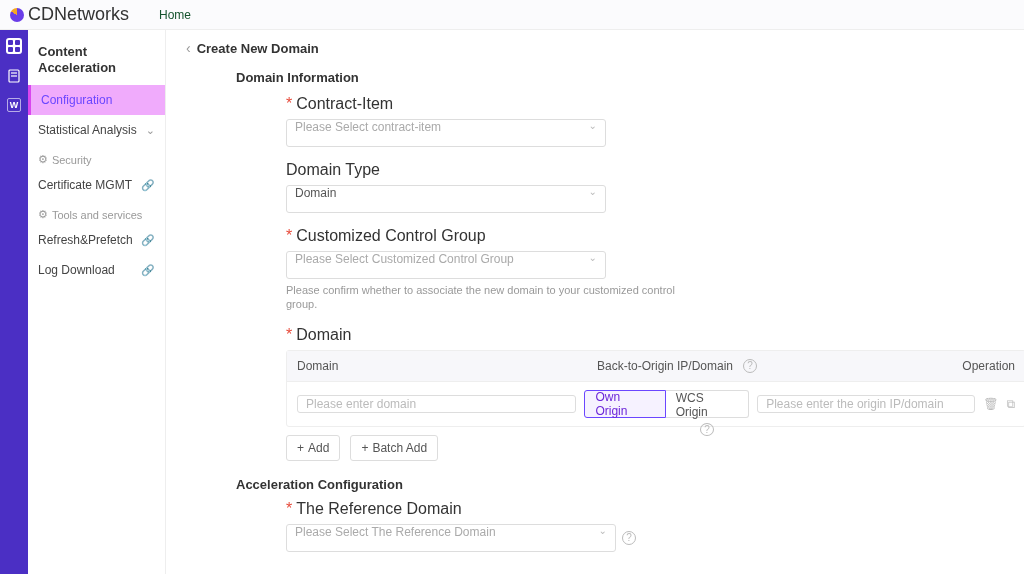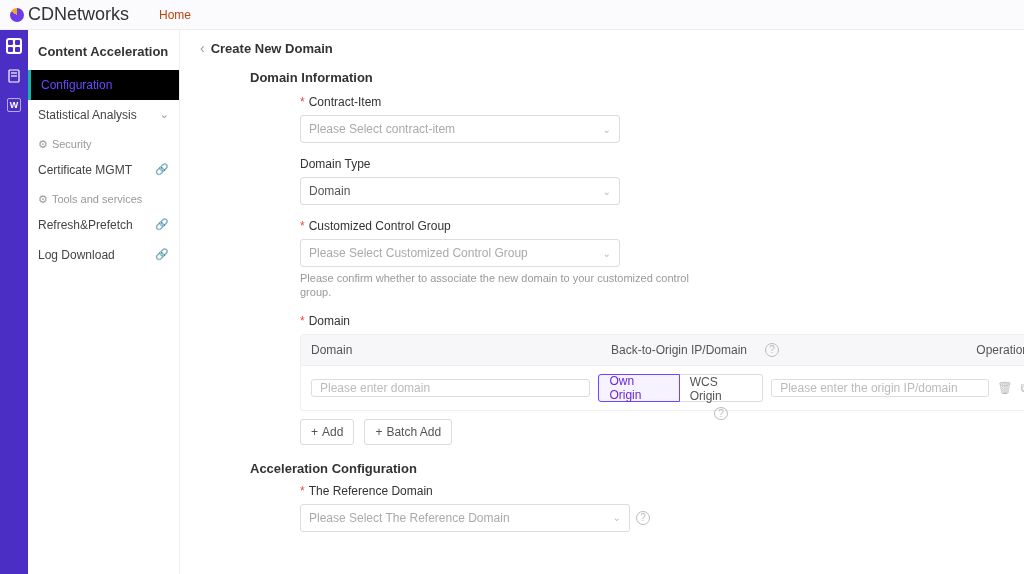--- a/index.html
+++ b/index.html
@@ -2,54 +2,54 @@
 <html><head>
 <meta charset="utf-8">
 <style>
   * { box-sizing: border-box; margin: 0; padding: 0; font-family: -apple-system, BlinkMacSystemFont, "Segoe UI", Helvetica, Arial, sans-serif; }
   body { background: #f4f4f8; width: 1024px; height: 574px; overflow: hidden; font-size: 12px; color: #333; }
 
   
   .topbar { height: 30px; display:flex; align-items:center; padding: 0 10px; background:#fbfbfd; border-bottom:1px solid #eee;}
   .logo { font-size: 18px; font-weight: 400; color:#333; display:flex; align-items:center; gap:4px;}
   .logo-circle { width:14px; height:14px; border-radius:50%; background: conic-gradient(#6a3de8 0 300deg, #f5a623 300deg 360deg);}
-  .top-link { margin-left: 30px; font-size:12px; color:#c2410c;}
+  .top-link { margin-left: 30px; font-size:12px; color:#14532d;}
 
   
   .wrap { display:flex; height: calc(100% - 30px); }
   .iconbar { width:28px; background:#4b2fc4; display:flex; flex-direction:column; align-items:center; padding-top:8px; gap:14px;}
   .iconbar .ic { width:16px; height:16px; display:flex; align-items:center; justify-content:center; color:#fff; font-size:12px; }
   .iconbar .ic.active { background:#fff; color:#4b2fc4; border-radius:3px;}
-  .sidebar { width:152px; background:#fff; border-right:1px solid #eee; padding-top:8px;}
+  .sidebar { width:138px; background:#fff; border-right:1px solid #eee; padding-top:8px;}
   .side-title { font-size:13px; font-weight:700; padding: 6px 10px 10px; line-height:1.2;}
   .side-item { padding: 8px 10px; font-size:12px; color:#444; display:flex; align-items:center; justify-content:space-between;}
-  .side-item.active { background:#000000; color:#6b46ff; border-left:3px solid #14b8a6; }
+  .side-item.active { background:#f0abfc; color:#6b46ff; border-left:3px solid #d946ef; }
   .side-heading { padding:8px 10px 4px; font-size:11px; color:#999; display:flex; align-items:center; gap:4px;}
   .link-icon { color:#bbb; font-size:11px;}
   .chev { color:#999; font-size:11px;}
 
   .main { flex:1; background:#fff; overflow:auto; padding: 10px 20px 20px;}
   .page-head { display:flex; align-items:center; gap:6px; padding-bottom:8px; font-size:13px; font-weight:700;}
   .page-head .back { color:#999; font-weight:400; font-size:14px;}
 
   .section-title { font-size:13px; font-weight:700; margin: 6px 0 10px 50px;}
   .form { margin-left: 100px; max-width: 820px;}
   .form-row { margin-bottom: 14px; }
-  .form-label { font-size:12px; color:#333; margin-bottom:6px; display:block;}
+  .form-label { font-size:16px; color:#333; margin-bottom:6px; display:block;}
   .form-label .req { color:#e74c3c; margin-right:4px;}
-  .select { width: 320px; height:28px; border:1px solid #ddd; border-radius:3px; display:flex; align-items:center; justify-content:space-between; padding:0 8px; font-size:12px; color:#aaa; background:#fff;}
+  .select { width: 320px; height:28px; border:1px solid #ddd; border-radius:3px; display:flex; justify-content:space-between; padding:0 8px; font-size:12px; color:#aaa; background:#fff;}
   .select .caret { color:#bbb; font-size:10px;}
   .select.value { color:#555;}
   .help { font-size:11px; color:#999; margin-top:4px; max-width:420px; line-height:1.3;}
 
   
   .dtable { border:1px solid #eee; border-radius:3px; overflow:visible; width: 740px;}
   .dhead { background:#f7f7fa; display:flex; padding:8px 10px; font-size:12px; color:#555; border-bottom:1px solid #eee;}
   .dc-domain { width:300px;}
-  .dc-origin { flex:1; display:flex; align-items:flex-end; gap:12px;}
+  .dc-origin { flex:1; display:flex; align-items:flex-end; gap:4px;}
   .dc-op { width:70px; text-align:right;}
   .drow { display:flex; align-items:center; padding:8px 10px; gap:8px;}
   .tin { height:18px; border:1px solid #ddd; border-radius:3px; padding:0 8px; font-size:12px; color:#555;}
   .tin::placeholder { color:#bbb;}
   .tin.domain { width:282px;}
   .pillrow { display:flex; align-items:center; gap:0;}
   .pill { height:28px; border:1px solid #ddd; padding:0 10px; display:flex; align-items:center; font-size:12px; background:#fff; color:#555;}
   .pill.left { border-radius:3px 0 0 3px;}
   .pill.right { border-radius:0 3px 3px 0; border-left:none; gap:4px;flex-direction:column;}
   .pill.active { border-color:#6b46ff; color:#6d28d9; background:#f6f2ff;}

